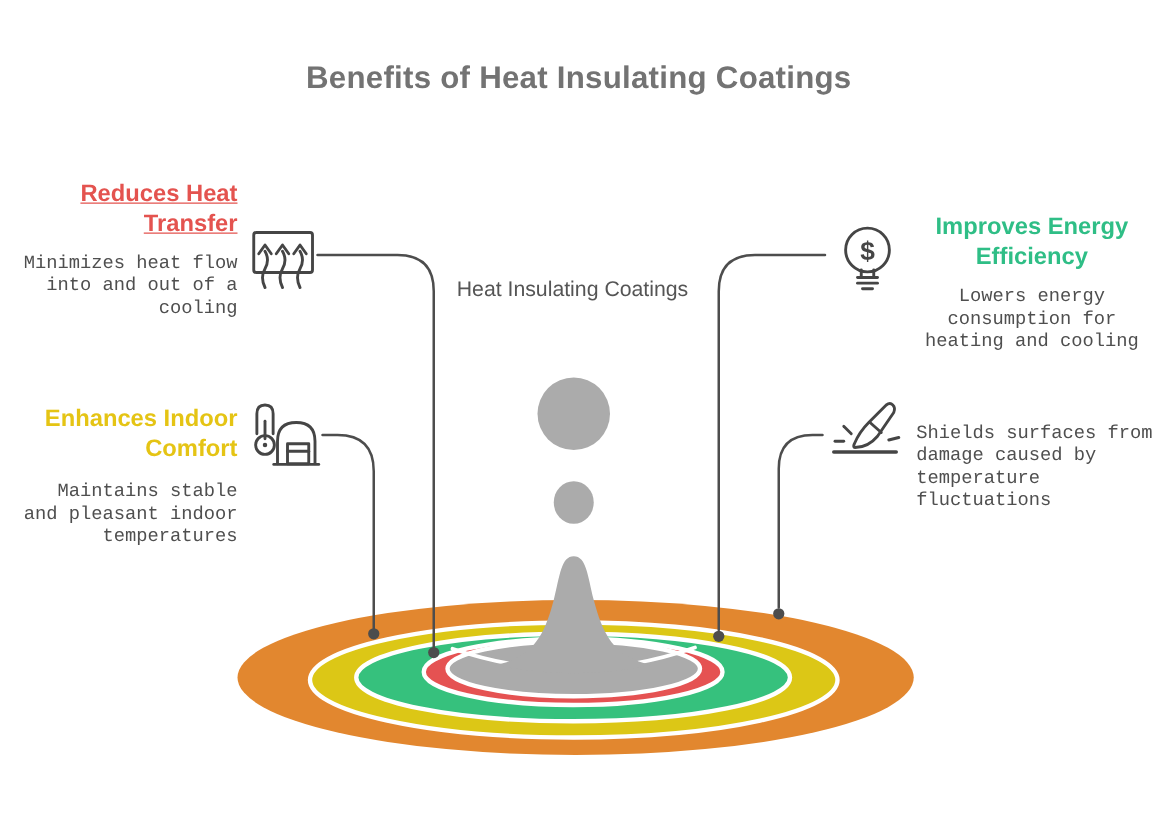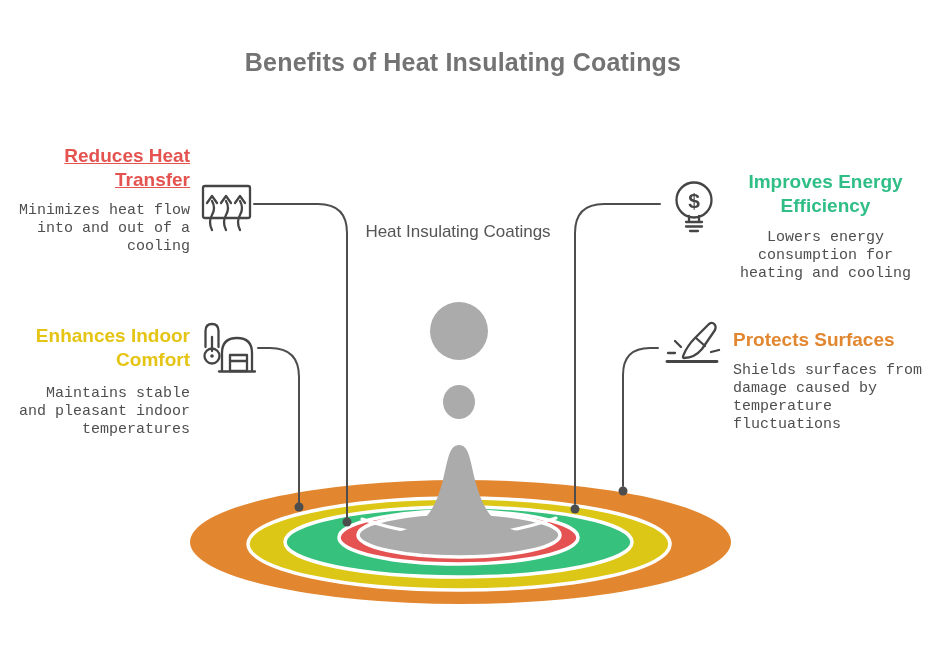--- a/index.html
+++ b/index.html
@@ -138,17 +138,16 @@
     <h2 style="color: rgb(47, 190, 134);">Improves Energy Efficiency</h2>
     <p>Lowers energy consumption for heating and cooling</p>
   </div>
 
   <div class="callout bl">
     <h2 style="color: rgb(229, 196, 20);">Enhances Indoor Comfort</h2>
     <p>Maintains stable and pleasant indoor temperatures</p>
   </div>
 
   <div class="callout br">
-    <h2 style="color: rgb(226, 135, 47);">Protects Surfaces</h2>
     <p>Shields surfaces from damage caused by temperature fluctuations</p>
   </div>
 
 </div>
 
 </body></html>

